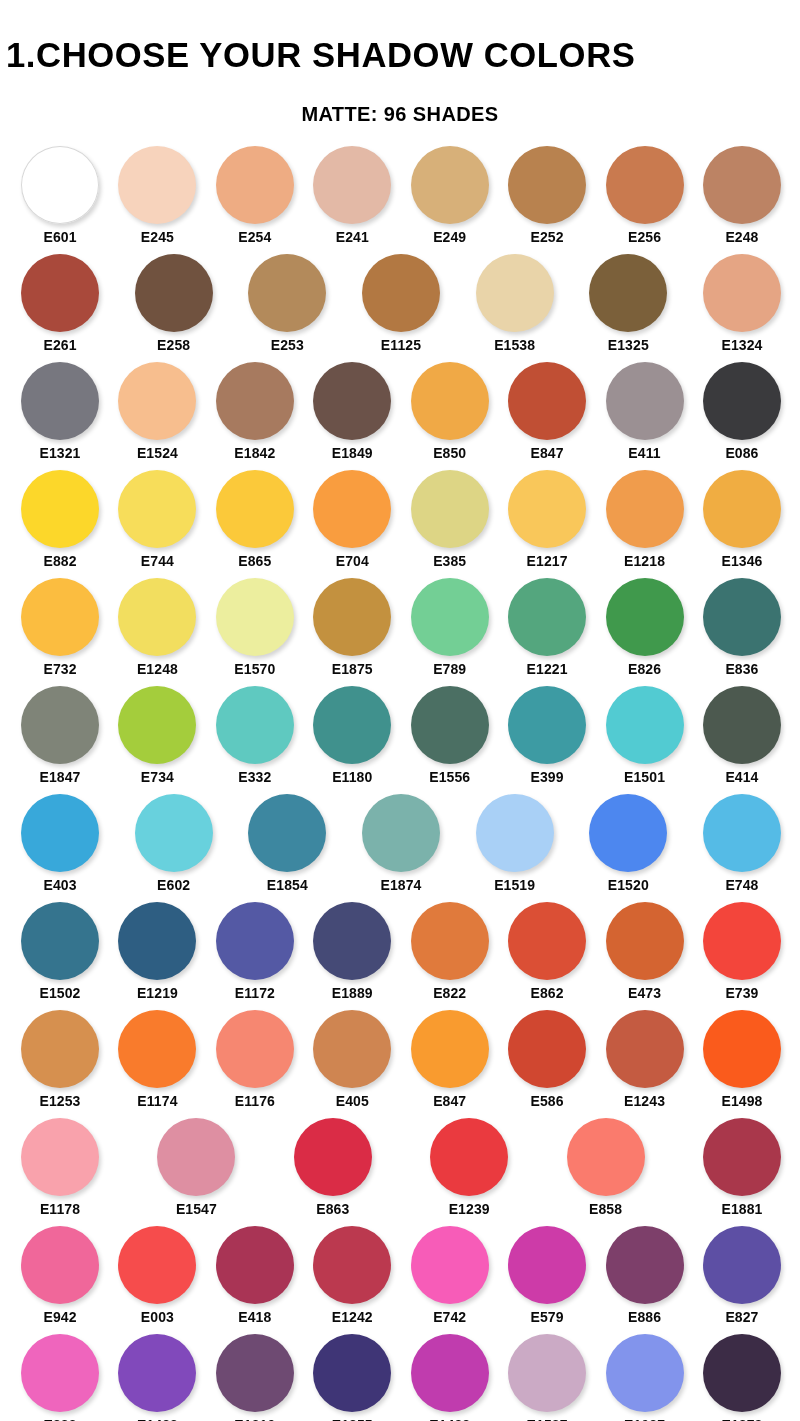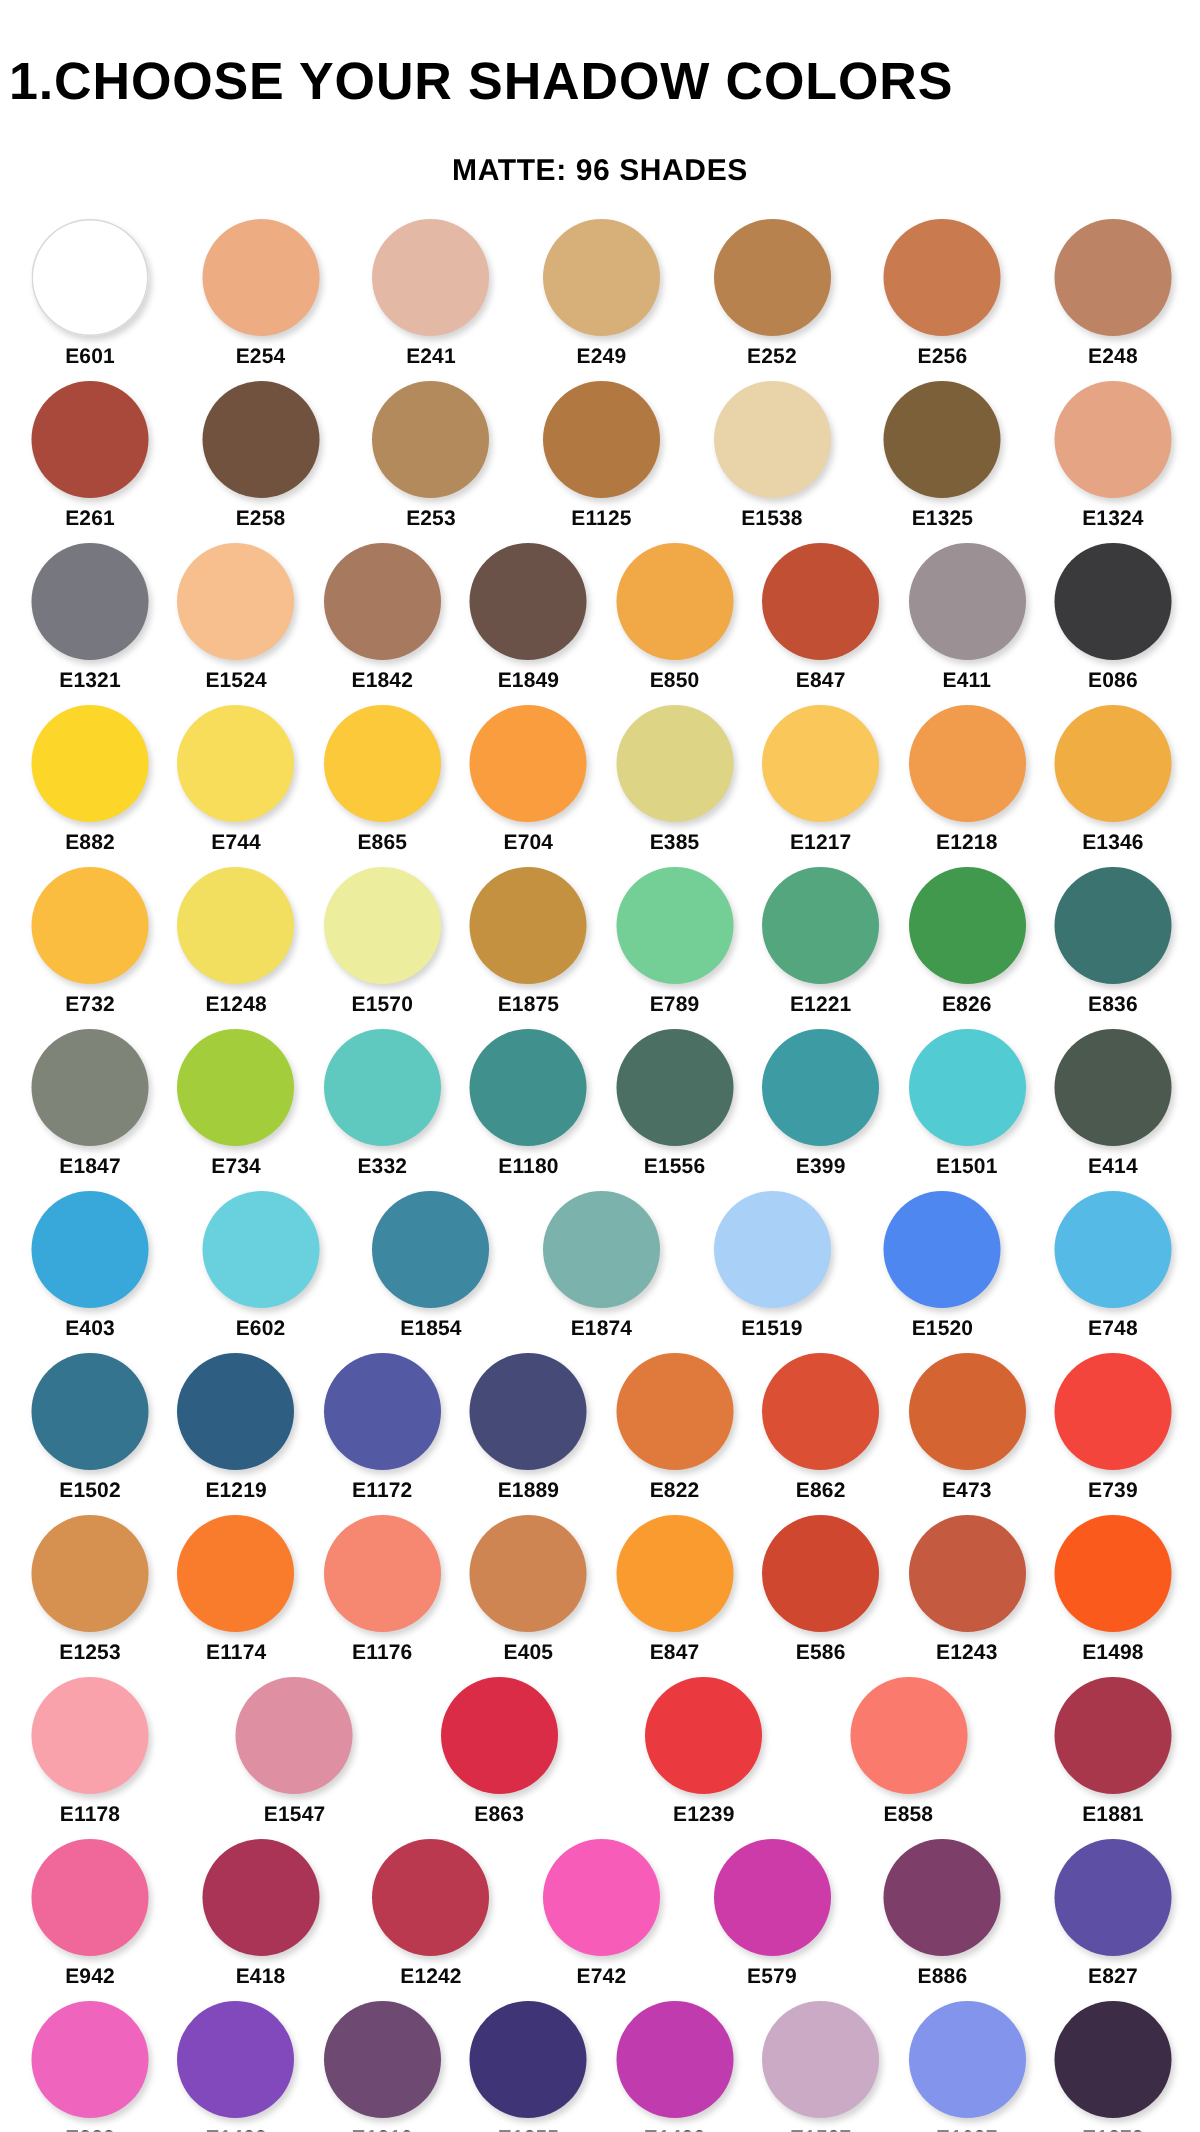--- a/index.html
+++ b/index.html
@@ -89,20 +89,24 @@
 
 <h2 id="section-subtitle">MATTE: 96 SHADES</h2>
 
 <div id="swatch-grid">
     <div class="swatch-row">
       <div class="swatch-cell">
         <div class="swatch-disc is-white" style="background: rgb(255, 255, 255);"></div>
         <div class="swatch-label">E601</div>
       </div>
       <div class="swatch-cell">
+        <div class="swatch-disc" style="background: rgb(247, 211, 188);"></div>
+        <div class="swatch-label">E245</div>
+      </div>
+      <div class="swatch-cell">
         <div class="swatch-disc" style="background: rgb(238, 172, 131);"></div>
         <div class="swatch-label">E254</div>
       </div>
       <div class="swatch-cell">
         <div class="swatch-disc" style="background: rgb(227, 185, 166);"></div>
         <div class="swatch-label">E241</div>
       </div>
       <div class="swatch-cell">
         <div class="swatch-disc" style="background: rgb(215, 176, 121);"></div>
         <div class="swatch-label">E249</div>
@@ -409,20 +413,24 @@
         <div class="swatch-disc" style="background: rgb(169, 55, 75);"></div>
         <div class="swatch-label">E1881</div>
       </div>
     </div>
     <div class="swatch-row">
       <div class="swatch-cell">
         <div class="swatch-disc" style="background: rgb(240, 103, 154);"></div>
         <div class="swatch-label">E942</div>
       </div>
       <div class="swatch-cell">
+        <div class="swatch-disc" style="background: rgb(246, 76, 76);"></div>
+        <div class="swatch-label">E003</div>
+      </div>
+      <div class="swatch-cell">
         <div class="swatch-disc" style="background: rgb(169, 52, 85);"></div>
         <div class="swatch-label">E418</div>
       </div>
       <div class="swatch-cell">
         <div class="swatch-disc" style="background: rgb(187, 57, 79);"></div>
         <div class="swatch-label">E1242</div>
       </div>
       <div class="swatch-cell">
         <div class="swatch-disc" style="background: rgb(247, 92, 184);"></div>
         <div class="swatch-label">E742</div>

